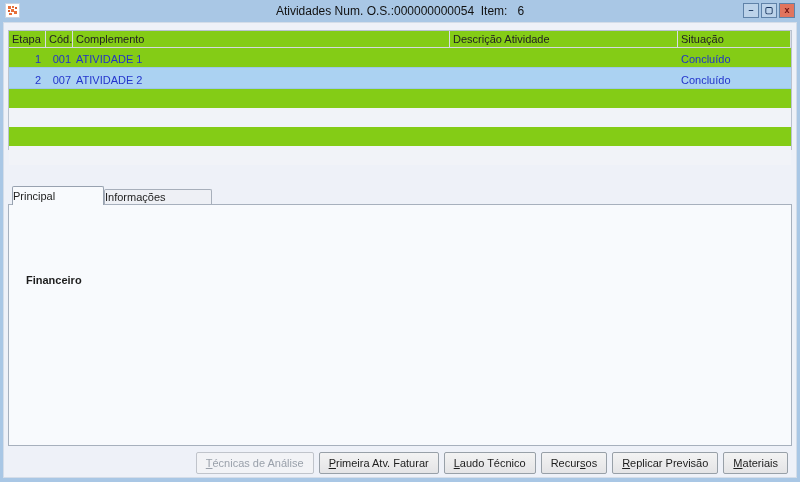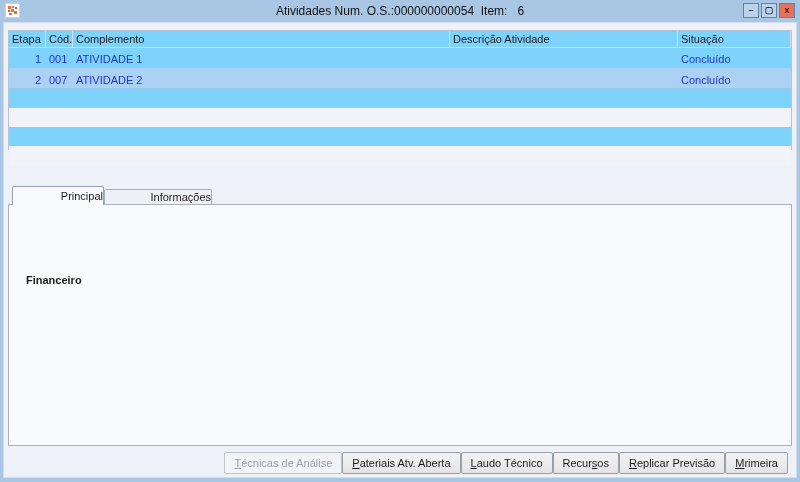--- a/index.html
+++ b/index.html
@@ -10,38 +10,38 @@
   
   .titlebar { position:absolute; left:0; top:0; width:100%; height:22px; display:flex; align-items:center; }
   .app-icon { position:absolute; left:5px; top:3px; width:15px; height:15px; background:#fff; border:1px solid #c9d4e2; display:inline-block; }
   .title { position:absolute; left:0; right:0; text-align:center; font-size:12px; color:#111; white-space:pre; }
   .win-controls { position:absolute; right:5px; top:3px; display:flex; gap:2px; }
   .wbtn { width:16px; height:15px; border:1px solid #5f82a8; background:#bcd3ea; color:#16335c; font-size:9px; font-weight:bold;
           display:flex; align-items:center; justify-content:center; line-height:1; cursor:default; }
   .wbtn.close { background:#e2745e; color:#6e1010; border-color:#5f82a8; }
 
   
-  .grid { position:absolute; left:8px; top:30px; width:784px; height:120px; background:#7dd3fc; border:1px solid #b9c2cf; }
+  .grid { position:absolute; left:8px; top:30px; width:784px; height:120px; background:#84cc16; border:1px solid #b9c2cf; }
   .grid-row { display:flex; width:100%; }
   .grid-header { height:17px; border-bottom:1px solid #d4d8df; }
   .grid-header .gc { border-right:1px solid #d9dde3; color:#222; padding-top:2px; }
   .gc { overflow:hidden; white-space:nowrap; padding:1px 2px 0 3px; }
   .c-etapa { width:37px; text-align:right; padding-right:5px; }
-  .c-cod   { width:27px; }
+  .c-cod   { width:27px;text-align:right; }
   .c-desc  { width:228px; }
   .c-comp  { width:377px; }
   .c-sit   { flex:1; }
   .data-row { height:19px; align-items:center; color:#2334cb; }
   .data-row .gc { padding-top:3px; }
   .data-row.selected { background:#abd2f2; height:22px; border-top:1px solid #9cc6ea; border-bottom:1px solid #9cc6ea; }
   .filler { height:19px; }
   .filler.alt { background:#f1f3f8; }
 
   
-  .tab { position:absolute; text-align:right; cursor:default;padding-left:8px; }
+  .tab { position:absolute; text-align:left; cursor:default; }
   .tab-active { left:12px; top:186px; width:92px; height:19px; background:#f8fafd; border:1px solid #98a2b0; border-bottom:none;
                 z-index:3; padding-top:3px; border-radius:2px 2px 0 0; }
   .tab-inactive { left:104px; top:189px; width:108px; height:15px; background:#eef0f5; border:1px solid #a7afbb; border-bottom:none;
                   z-index:1; padding-top:1px; border-radius:2px 2px 0 0; }
   .panel { position:absolute; left:8px; top:204px; width:784px; height:242px; background:#f8fafd; border:1px solid #a7b0bd; z-index:2; }
 
   .lbl { position:absolute; white-space:nowrap; color:#1d1d1d; }
   .lbl-gray { color:#9aa1ab; }
   .blue-val { position:absolute; white-space:nowrap; color:#2334cb; }
   .bold { font-weight:bold; }
@@ -56,21 +56,21 @@
   .red-wrap .field { position:static; width:100%; height:100%; display:block; }
 
   .groupbox { position:absolute; left:14px; top:281px; width:772px; height:134px; border:1px solid #c6ccd6; border-radius:2px; }
   .group-title { position:absolute; left:22px; top:274px; background:#f8fafd; padding:0 4px; font-weight:bold; z-index:3; }
 
   .cb { position:absolute; width:13px; height:13px; background:#fff; border:1px solid #6f7989; display:inline-block; }
   .cb.checked::after { content:"\2714"; position:absolute; left:0px; top:-2px; font-size:12px; color:#1c1c1c; }
   .cb-label { position:absolute; white-space:nowrap; }
 
   
-  .btn-row { position:absolute; right:12px; top:452px; display:flex; }
+  .btn-row { position:absolute; right:12px; top:452px; display:flex; gap:5px; }
   .btn { height:22px; padding:0 9px; background:linear-gradient(#f3f3f3,#e4e4e6); border:1px solid #98a0a8; border-radius:2px;
          font-family:"Liberation Sans", sans-serif; font-size:11px; color:#1d1d1d; white-space:nowrap; }
   .btn .key { text-decoration:underline; }
   .btn.disabled { background:#f2f3f6; border-color:#c0c4cb; color:#9aa1ab; }
 </style>
 </head>
 <body>
 
 <div class="window">
 
@@ -205,20 +205,20 @@
   <span class="lbl bold" style="left:388px; top:398px;">Valor Total</span>
   <span class="blue-val bold" style="left:470px; top:398px; width:76px; text-align:right;">5,00</span>
   <span class="lbl bold" style="left:605px; top:398px;">Valor total do item</span>
   <span class="blue-val bold" style="left:710px; top:398px; width:76px; text-align:right;">6,50</span>
 
   <span class="lbl" style="left:20px; top:428px;">Observação</span>
   <input class="field" style="left: 100px; top: 424px; width: 686px;" value="">
 
   <div class="btn-row">
     <button class="btn disabled"><span></span><span class="key">T</span><span>écnicas de Análise</span></button>
-    <button class="btn"><span></span><span class="key">P</span><span>ateriais Atv. Aberta</span></button>
+    <button class="btn"><span></span><span class="key">P</span><span>rimeira Atv. Faturar</span></button>
     <button class="btn"><span></span><span class="key">L</span><span>audo Técnico</span></button>
     <button class="btn"><span>Recur</span><span class="key">s</span><span>os</span></button>
     <button class="btn"><span></span><span class="key">R</span><span>eplicar Previsão</span></button>
-    <button class="btn"><span></span><span class="key">M</span><span>rimeira</span></button>
+    <button class="btn"><span></span><span class="key">M</span><span>ateriais</span></button>
   </div>
 
 </div>
 
 </body></html>

